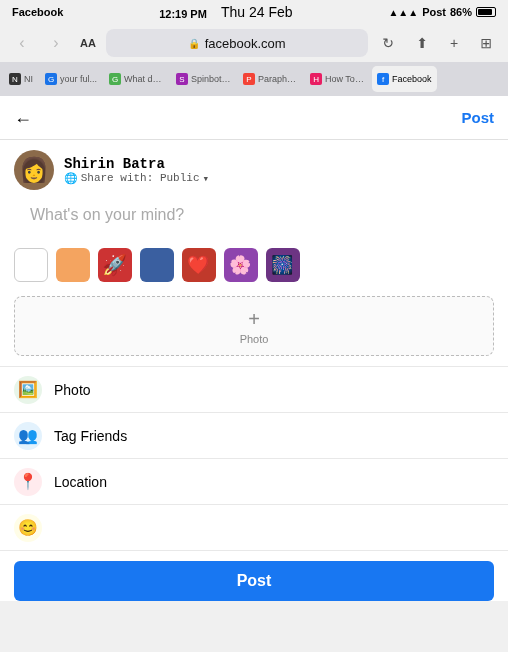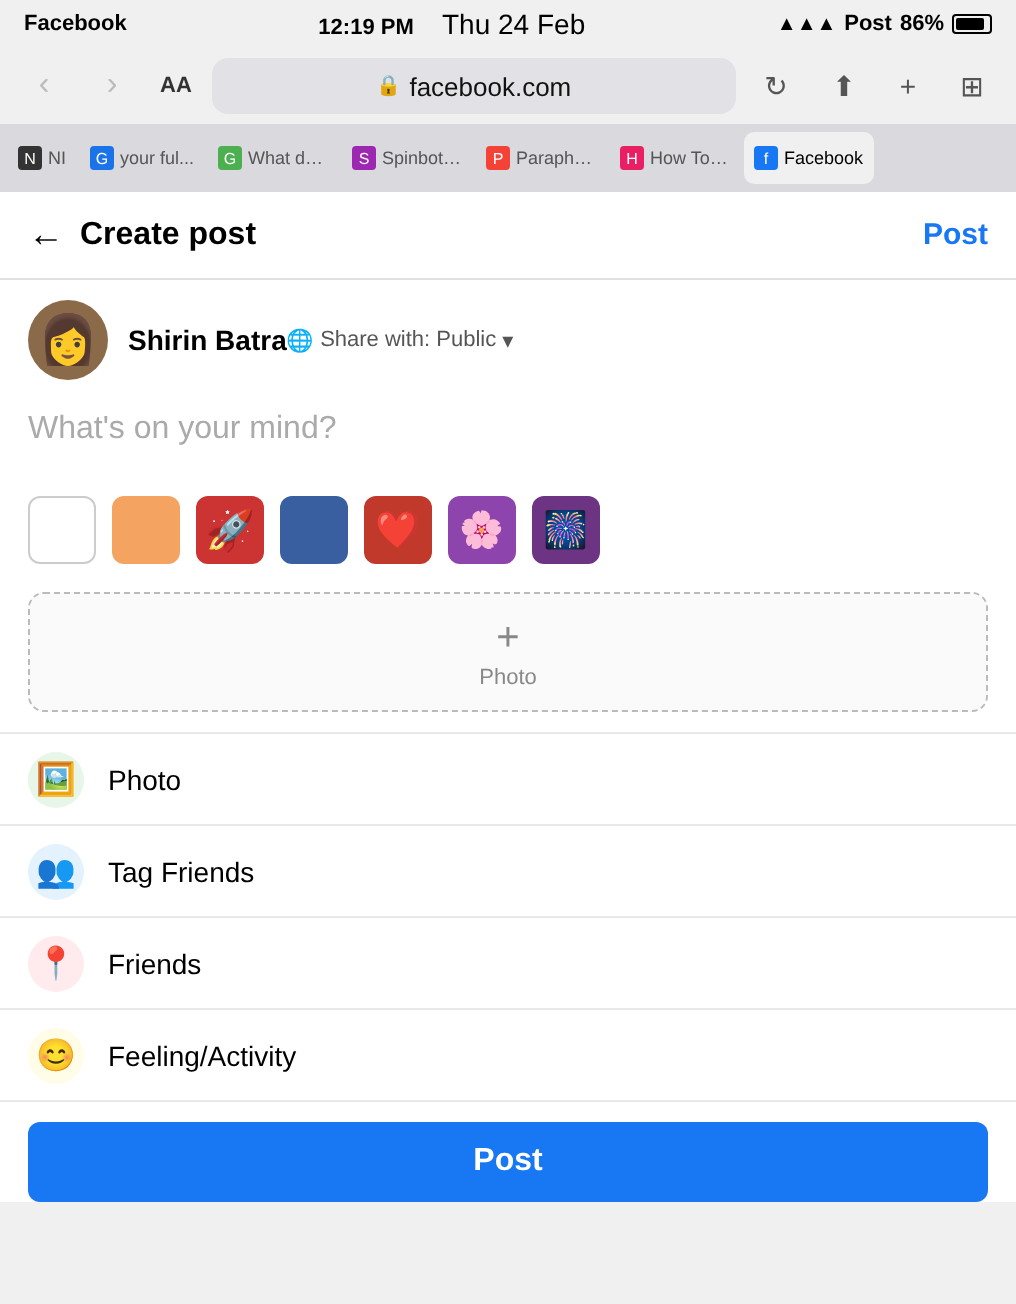--- a/index.html
+++ b/index.html
@@ -175,31 +175,32 @@
     }
     .avatar {
       width: 40px; height: 40px;
       border-radius: 50%;
       background: #8B6A4A;
       overflow: hidden;
       flex-shrink: 0;
       display: flex; align-items: center; justify-content: center;
       font-size: 18px;
     }
-    .user-details { display: flex; flex-direction: row; }
+    .user-details { display: flex; flex-direction: column; font-family: Liberation Mono, monospace; }
     .user-name { font-size: 14px; font-weight: 600; color: #000; }
     .share-with {
       display: flex; align-items: center; gap: 3px;
       font-size: 11px; color: #555;
     }
 
     
     .text-area {
       padding: 6px 14px 12px;
       min-height: 40px;
+      margin-left: 16px;
     }
     .text-placeholder {
       font-size: 16px;
       color: #aaa;
     }
 
     
     .bg-selector {
       display: flex;
       align-items: center;
@@ -358,21 +359,20 @@
     <div class="tab-favicon" style="background:#1877f2;color:#fff;">f</div>
     <span class="tab-label">Facebook</span>
   </div>
 </div>
 
 <div class="page-content">
 
   <div class="create-post-header">
     <div class="header-left">
       <button class="back-btn">←</button>
-      <span class="create-post-title">Create post</span>
     </div>
     <button class="post-link-btn">Post</button>
   </div>
 
   <div class="user-info">
     <div class="avatar">
       <span style="font-size:24px;">👩</span>
     </div>
     <div class="user-details">
       <span class="user-name">Shirin Batra</span>
@@ -424,25 +424,24 @@
     <div class="action-icon" style="background:#e3f2fd;">
       <span>👥</span>
     </div>
     <span class="action-label">Tag Friends</span>
   </div>
 
   <div class="action-item">
     <div class="action-icon" style="background:#ffebee;">
       <span>📍</span>
     </div>
-    <span class="action-label">Friends</span>
+    <span class="action-label">Location</span>
   </div>
 
   <div class="action-item">
     <div class="action-icon" style="background:#fffde7;">
       <span>😊</span>
     </div>
-    <span class="action-label">Feeling/Activity</span>
   </div>
 
   <button class="post-button">Post</button>
 
 </div>
 
 </body></html>

